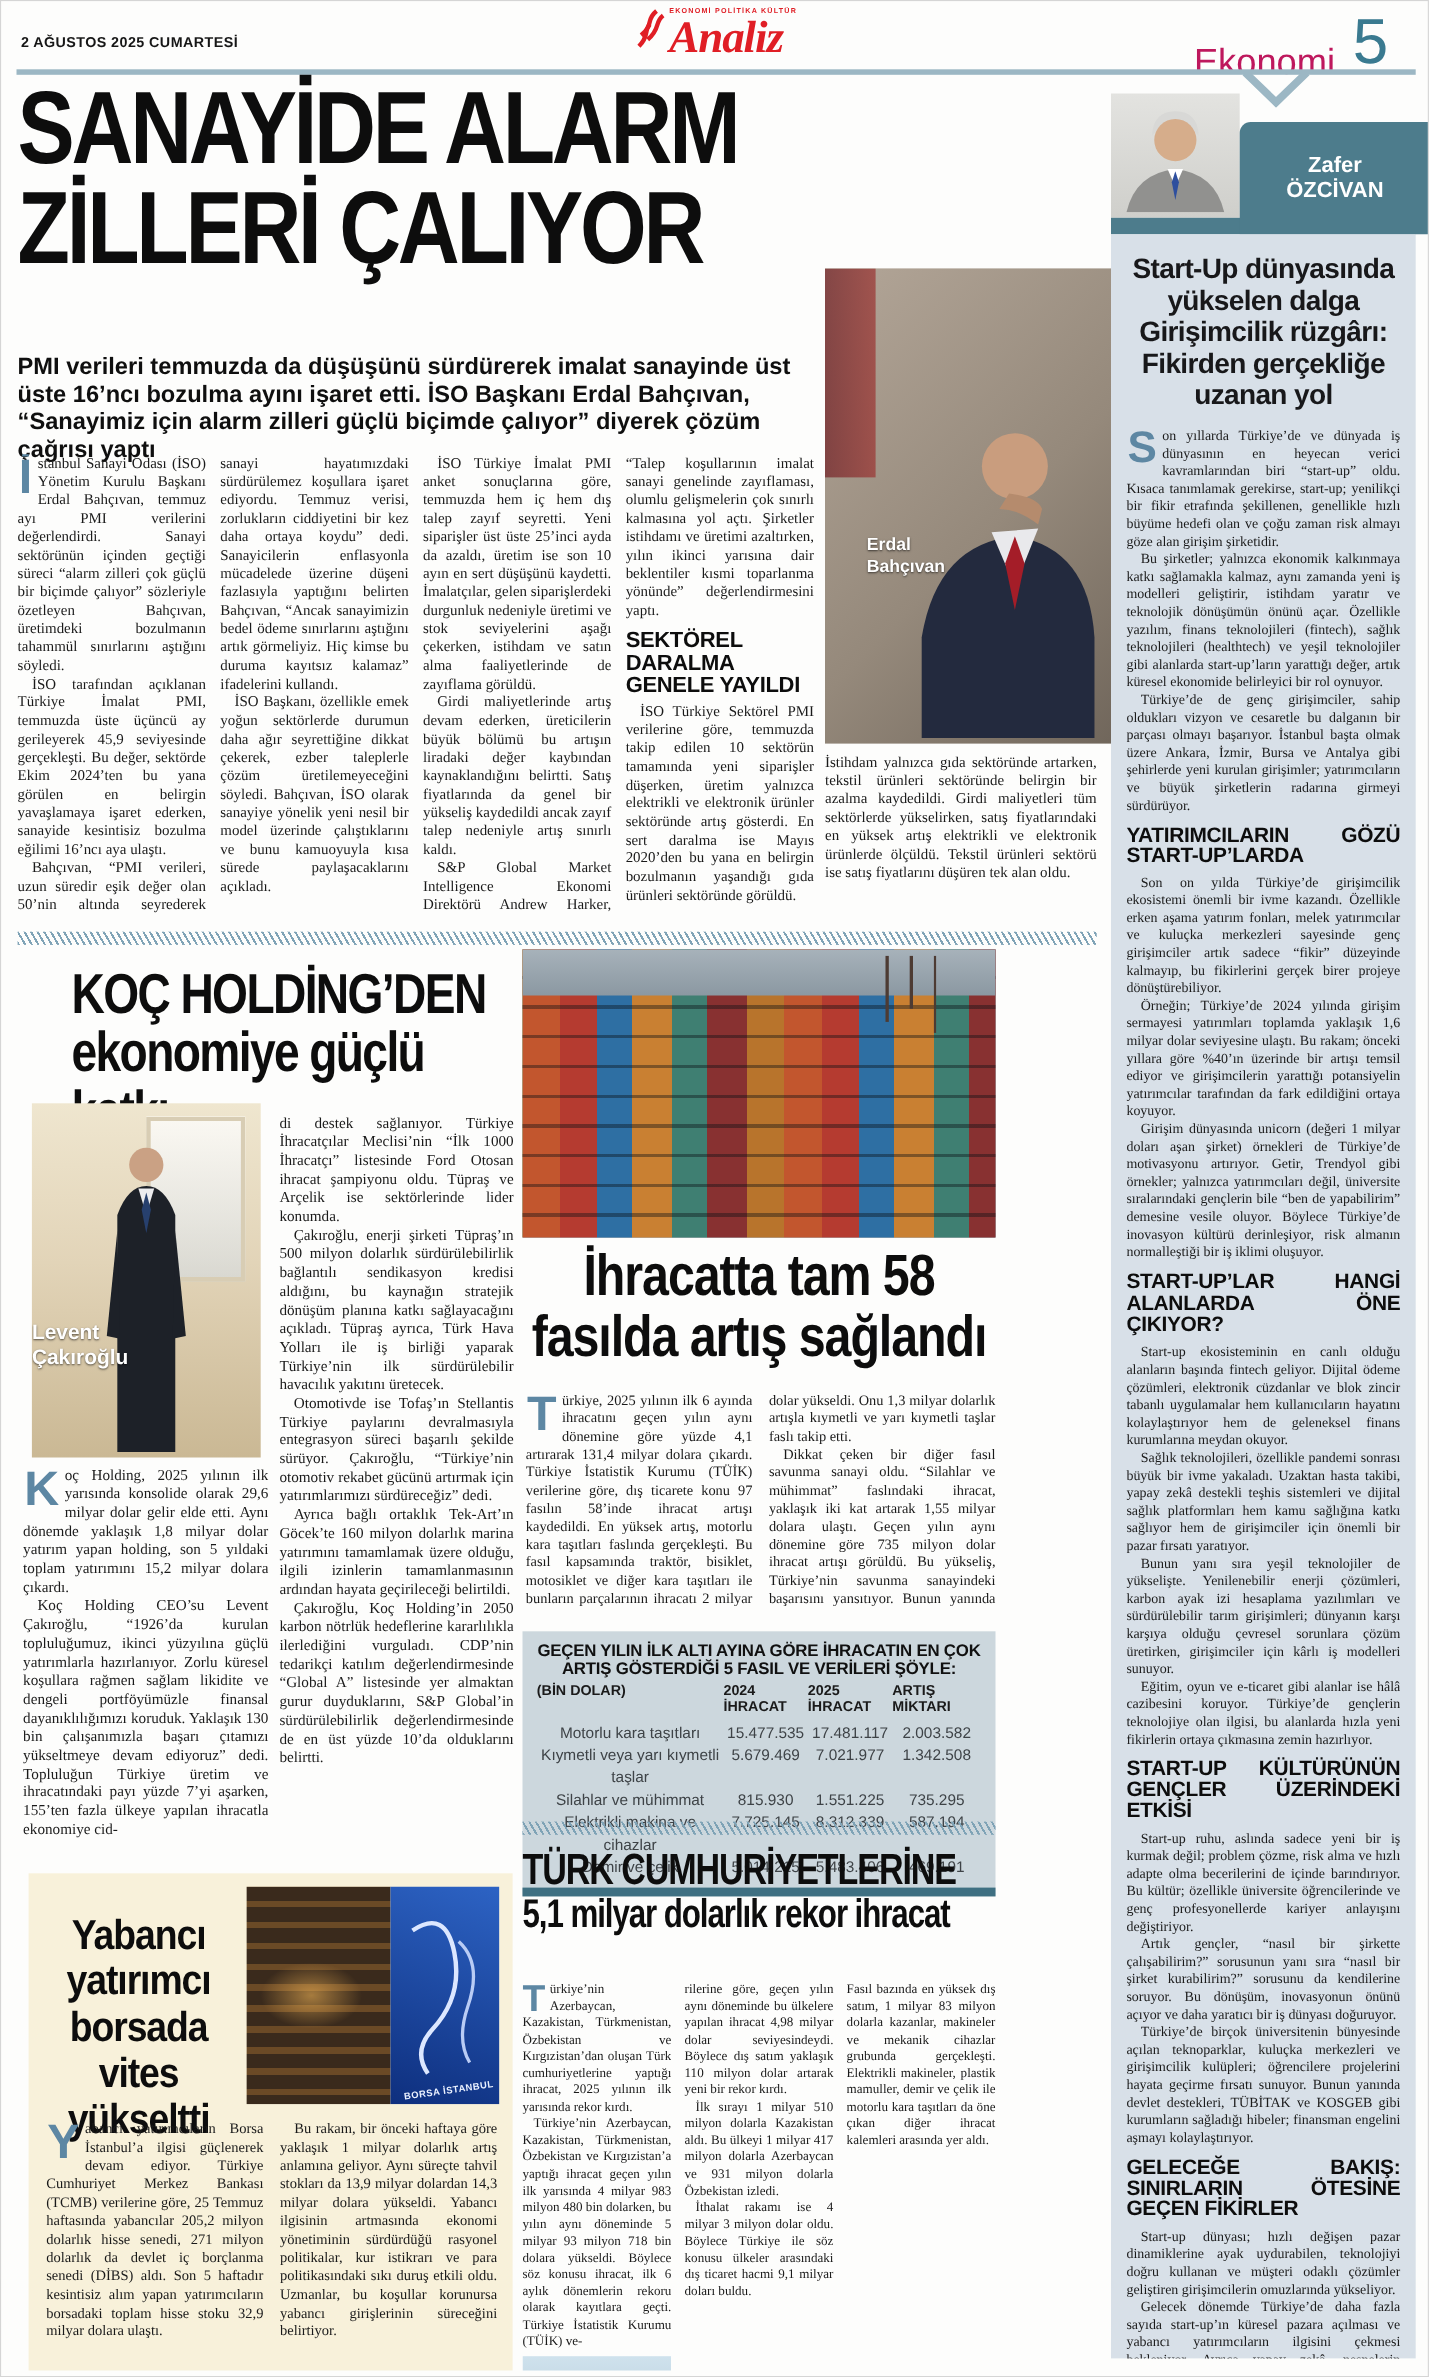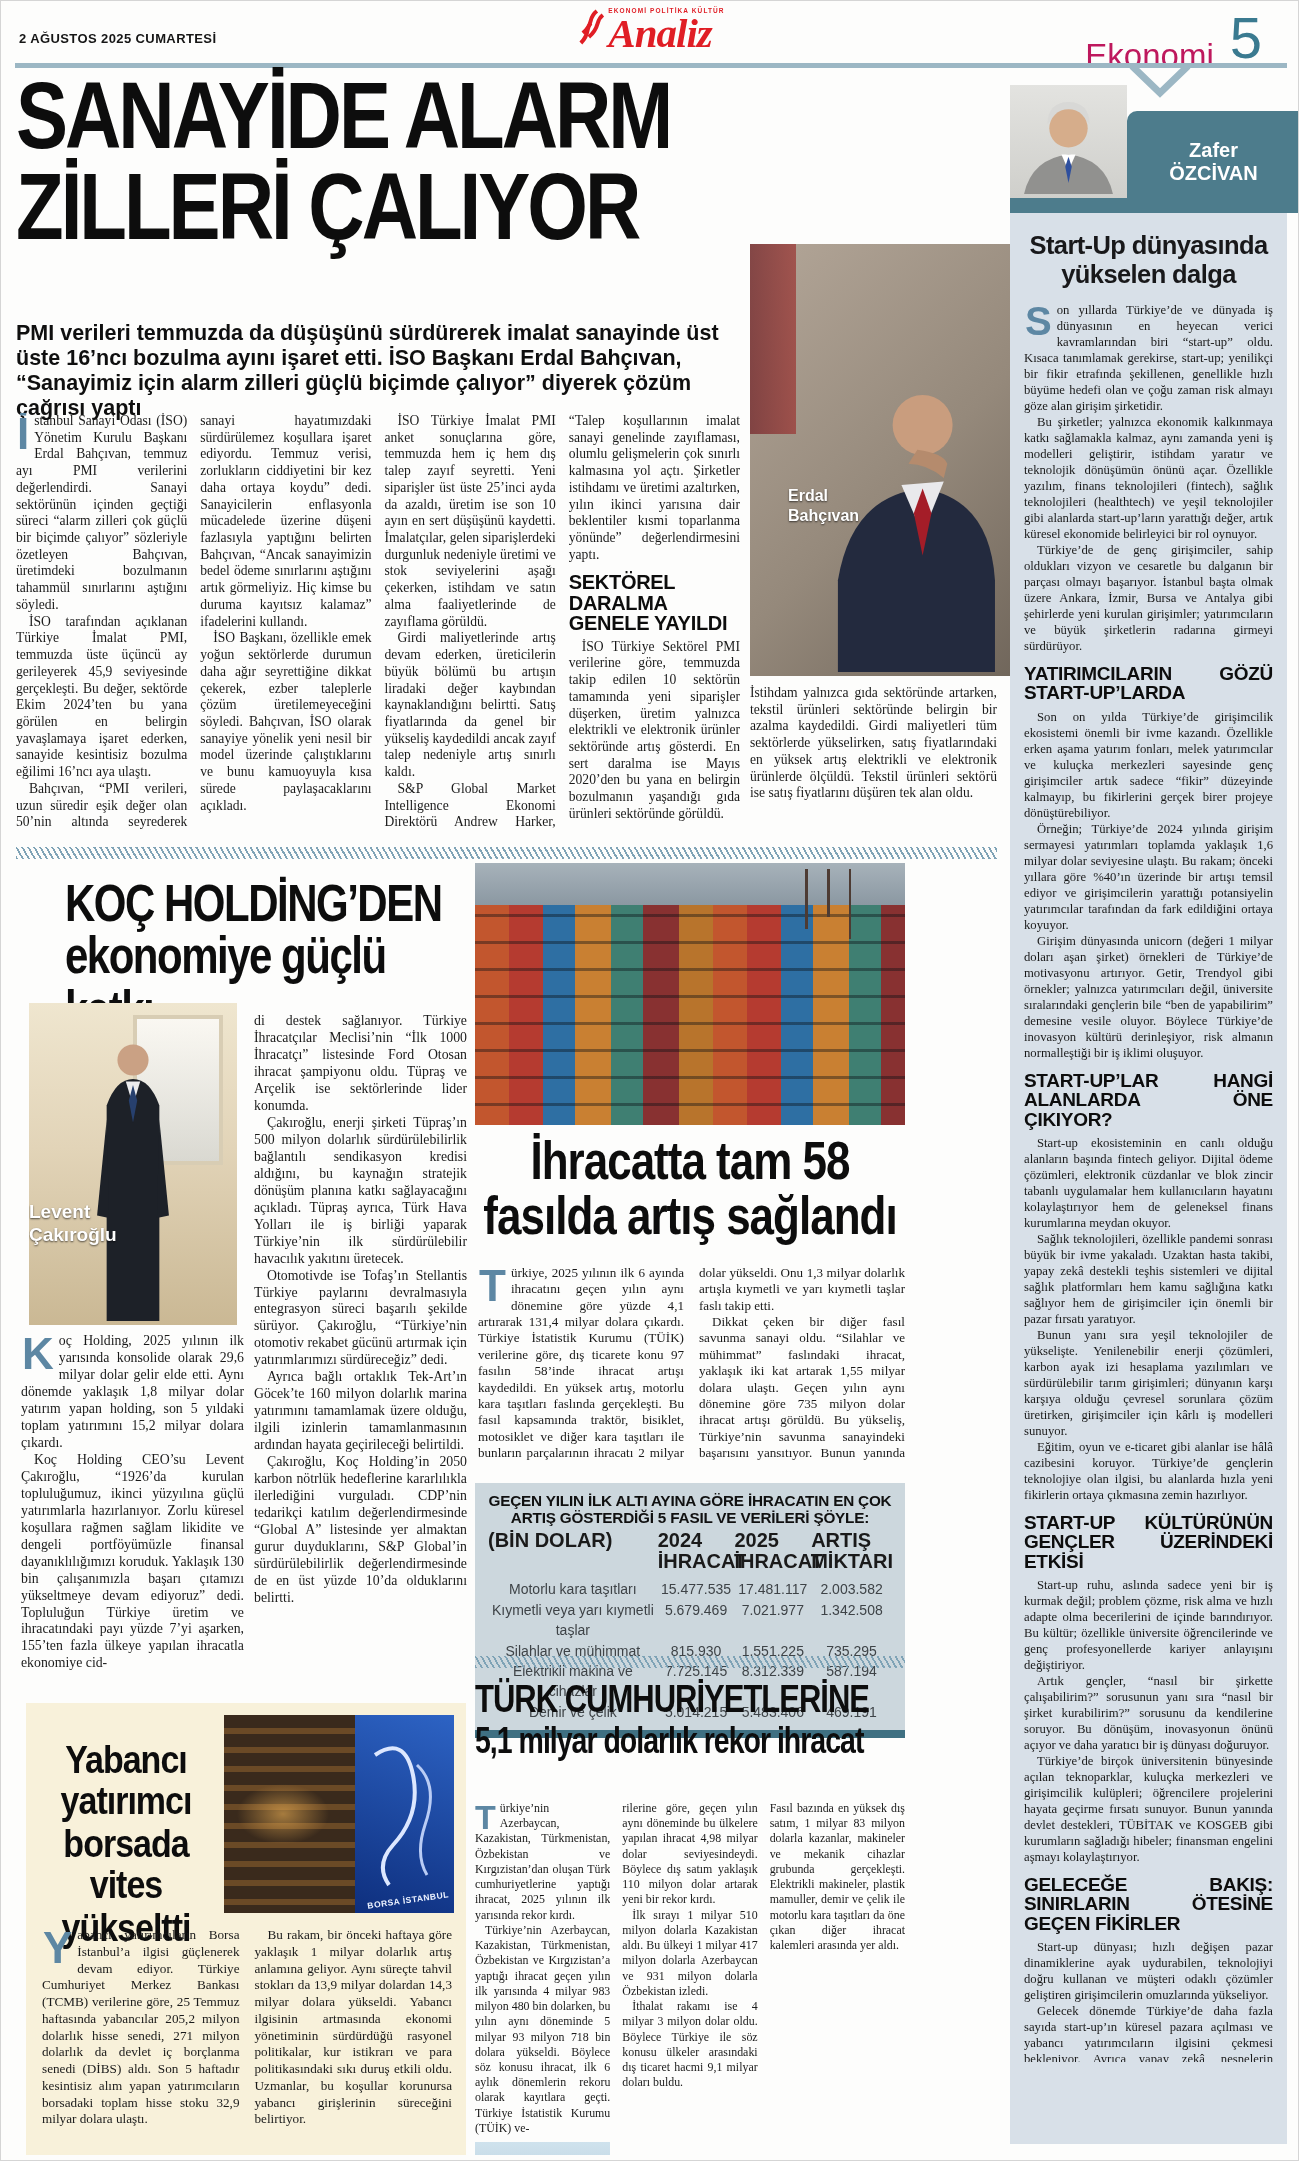--- a/index.html
+++ b/index.html
@@ -63,21 +63,21 @@
      repeating-linear-gradient(90deg,#c2562e 0 34px,#b53b30 34px 68px,#2e6fa3 68px 100px,#c98032 100px 136px,#3f7f72 136px 168px,#883131 168px 204px,#b8742c 204px 238px);}
   .cont-sky{position:absolute;left:0;top:0;right:0;height:42px;background:linear-gradient(180deg,#a7b2ba,#8b98a2);}
   .crane{position:absolute;top:6px;width:3px;height:60px;background:#4d3b33;}
   .exp-hl{left:474px;top:1132px;width:430px;text-align:center;font-size:44px;line-height:1.04;letter-spacing:-1px;transform:scaleY(1.2);transform-origin:top center;}
   .exp-body{left:477px;top:1264px;width:427px;height:210px;column-count:2;column-gap:15px;font-size:13.1px;line-height:1.25;}
 
   .xtable{left:474px;top:1482px;width:430px;background:#ccd7dd;border-bottom:8px solid #3f7082;
      padding:9px 13px 8px;box-sizing:border-box;font-family:"Liberation Sans",sans-serif;}
   .xt-title{font-weight:bold;font-size:15.3px;line-height:1.12;text-align:center;color:#101010;white-space:pre-line;letter-spacing:-.2px;}
   .xt-grid{display:grid;grid-template-columns:42% 19% 19% 20%;margin-top:4px;}
-  .xt-h{font-weight:bold;font-size:20px;line-height:1.05;white-space:pre-line;padding-bottom:3px;}
+  .xt-h{font-weight:bold;font-size:13px;line-height:1.05;white-space:pre-line;padding-bottom:3px;}
   .xt-row{display:contents;}
   .xt-row span{font-size:14px;color:#3e4347;line-height:1.46;text-align:center;}
 
   
   .turk-hl{left:474px;top:1678px;width:432px;letter-spacing:-1px;transform:scaleY(1.28);}
   .turk-hl .l1{font-size:31px;line-height:1.05;}
   .turk-hl .l2{font-size:28.5px;line-height:1.12;}
   .turk-cols{left:474px;top:1800px;width:430px;height:354px;display:flex;gap:12px;}
   .turk-col{flex:1;font-size:11.9px;line-height:1.28;text-align:justify;overflow:hidden;}
   .turk-col p{margin:0;text-indent:10px;}
@@ -362,20 +362,21 @@
   </div>
   <div class="abs colm-strip"></div>
   <div class="abs namebox">
     <span class="n1">Zafer</span>
     <span class="n2">ÖZCİVAN</span>
   </div>
 
   <div class="abs panel clip">
     <div class="panel-title">
       <div>Start-Up dünyasında yükselen dalga</div>
+      <div>Girişimcilik rüzgârı: Fikirden gerçekliğe uzanan yol</div>
     </div>
     <div class="panel-body dcb">
         <div class="blk">
           <p>Son yıllarda Türkiye’de ve dünyada iş dünyasının en heyecan verici kavramlarından biri “start-up” oldu. Kısaca tanımlamak gerekirse, start-up; yenilikçi bir fikir etrafında şekillenen, genellikle hızlı büyüme hedefi olan ve çoğu zaman risk almayı göze alan girişim şirketidir.</p>
         </div>
         <div class="blk">
           <p>Bu şirketler; yalnızca ekonomik kalkınmaya katkı sağlamakla kalmaz, aynı zamanda yeni iş modelleri geliştirir, istihdam yaratır ve teknolojik dönüşümün önünü açar. Özellikle yazılım, finans teknolojileri (fintech), sağlık teknolojileri (healthtech) ve yeşil teknolojiler gibi alanlarda start-up’ların yarattığı değer, artık küresel ekonomide belirleyici bir rol oynuyor.</p>
         </div>
         <div class="blk">
           <p>Türkiye’de de genç girişimciler, sahip oldukları vizyon ve cesaretle bu dalganın bir parçası olmayı başarıyor. İstanbul başta olmak üzere Ankara, İzmir, Bursa ve Antalya gibi şehirlerde yeni kurulan girişimler; yatırımcıların ve büyük şirketlerin radarına girmeyi sürdürüyor.</p>

